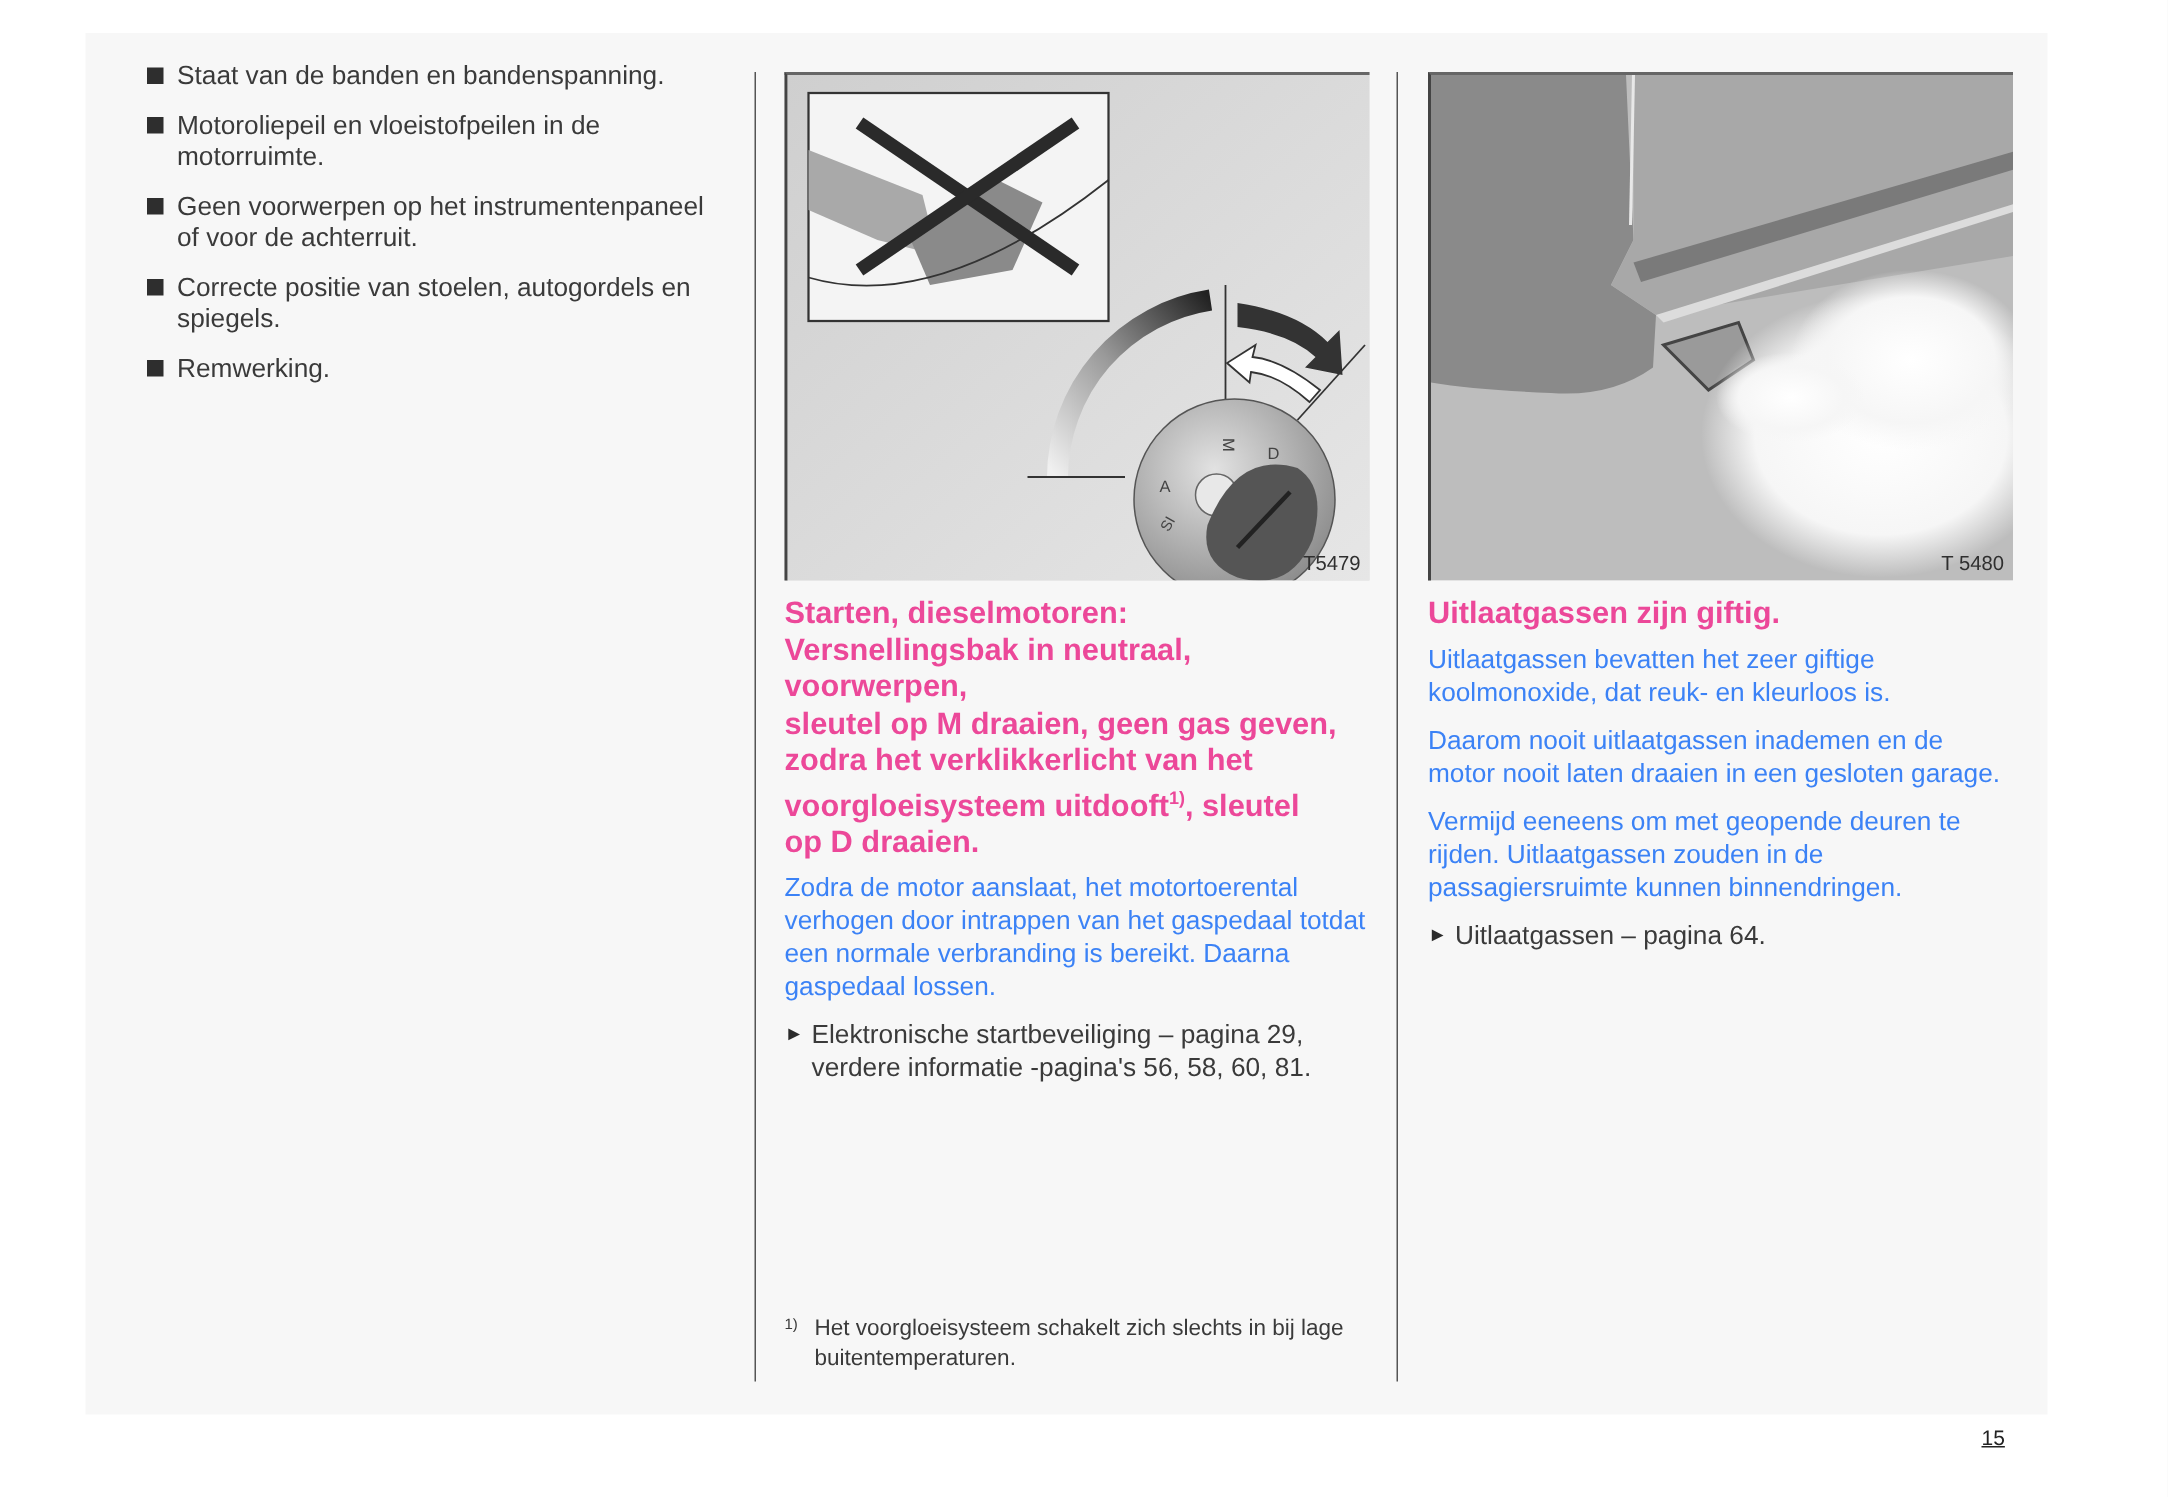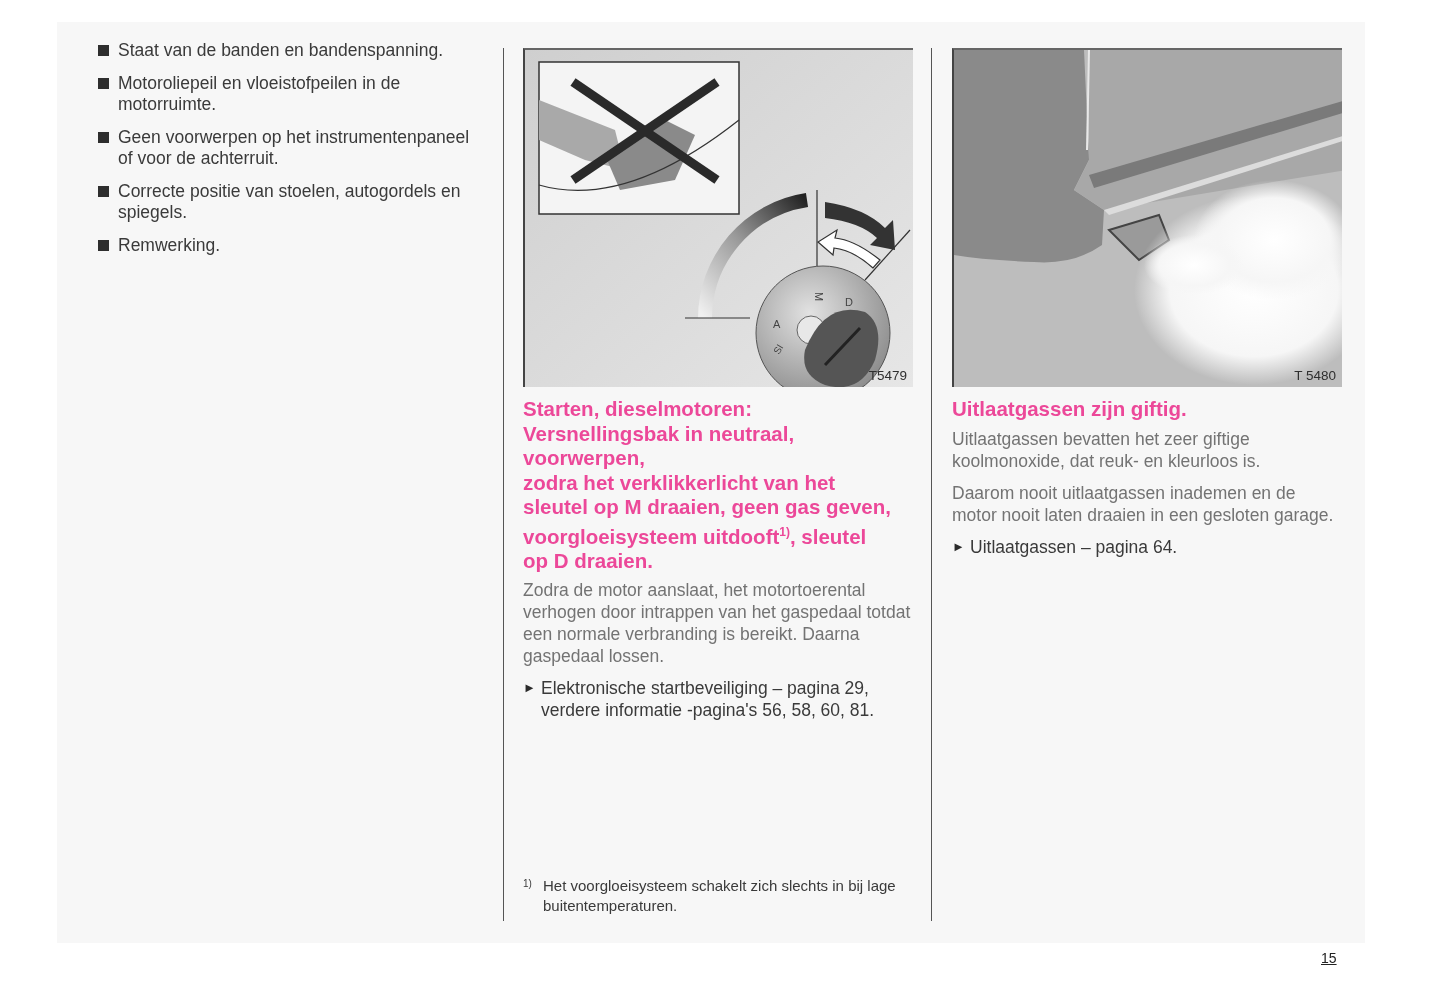--- a/index.html
+++ b/index.html
@@ -7,21 +7,21 @@
          font-family:"Liberation Sans", sans-serif; color:#333; }
   .page { position:absolute; left:57px; top:22px; width:1308px; height:921px; background:#f7f7f7; }
   .col { position:absolute; }
   .col1 { left:98px; top:40px; width:390px; }
   .col2 { left:523px; top:48px; width:390px; }
   .col3 { left:952px; top:48px; width:392px; }
   .vline { position:absolute; width:1px; background:#555; }
   h2 { font-size:20.5px; font-weight:bold; color:#2b2b2b; margin:0 0 6px 0; line-height:24px; }
   .hd { font-size:20.5px; font-weight:bold; color:#ec4899; line-height:24.5px; margin:10px 0 6px 0; }
   .hd sup { font-size:12px; }
-  p { margin:0 0 10px 0; font-size:17.5px; line-height:22px; color:#737373; }
+  p { margin:0 0 10px 0; font-size:17.5px; line-height:22px; color:#3b82f6; }
   ul.bul { list-style:none; margin:0; padding:0; }
   ul.bul li { position:relative; padding-left:20px; font-size:17.5px; line-height:21.5px; margin-bottom:11px; color:#3a3a3a; }
   ul.bul li .sq { position:absolute; left:0; top:5px; width:11px; height:11px; background:#2e2e2e; }
   .arrow-line { position:relative; padding-left:18px; font-size:17.5px; line-height:22px; color:#3a3a3a; margin:0 0 10px 0; }
   .arrow-line .tri { position:absolute; left:0; top:0; font-size:13px; line-height:22px; color:#2b2b2b; }
   .fig { position:relative; width:388px; height:337px; background:#dcdcdc; border-top:2px solid #666; border-left:2px solid #444; overflow:hidden; }
   .fig-label { position:absolute; right:6px; bottom:4px; font-size:13.5px; color:#2f2f2f; }
   .footnote { position:absolute; left:523px; top:876px; width:390px; font-size:15px; line-height:20px; color:#3a3a3a; padding-left:20px; }
   .footnote sup { position:absolute; left:0; top:-2px; font-size:10px; }
   .pagenum { position:absolute; left:1321px; top:950px; font-size:14px; color:#222;text-decoration:underline; }
@@ -91,22 +91,22 @@
       <path d="M280 300 Q300 250 340 262 Q360 275 350 310 Q335 345 300 335 Q275 325 280 300 Z" fill="#555"></path>
       <path d="M300 315 L335 278" stroke="#222" stroke-width="3"></path>
     </svg>
     <div class="fig-label">T5479</div>
   </div>
 
   <div class="hd">
     <div>Starten, dieselmotoren:</div>
     <div>Versnellingsbak in neutraal,</div>
     <div>voorwerpen,</div>
+    <div>sleutel op M draaien, geen gas geven,</div>
     <div>zodra het verklikkerlicht van het</div>
-    <div>sleutel op M draaien, geen gas geven,</div>
     <div><span>voorgloeisysteem uitdooft</span><sup>1)</sup><span>, sleutel</span></div>
     <div>op D draaien.</div>
   </div>
   <p>Zodra de motor aanslaat, het motortoerental verhogen door intrappen van het gaspedaal totdat een normale verbranding is bereikt. Daarna gaspedaal lossen.</p>
   <div class="arrow-line">
     <span class="tri">►</span>
     <span>Elektronische startbeveiliging – pagina 29, verdere informatie -pagina's 56, 58, 60, 81.</span>
   </div>
 </div>
 
@@ -138,19 +138,20 @@
       <ellipse cx="300" cy="240" rx="120" ry="95" fill="url(#smoke)"></ellipse>
       <ellipse cx="320" cy="190" rx="80" ry="60" fill="url(#smoke)"></ellipse>
       <ellipse cx="240" cy="215" rx="50" ry="30" fill="url(#smoke)"></ellipse>
     </svg>
     <div class="fig-label">T 5480</div>
   </div>
 
   <div class="hd">Uitlaatgassen zijn giftig.</div>
   <p>Uitlaatgassen bevatten het zeer giftige koolmonoxide, dat reuk- en kleurloos is.</p>
   <p>Daarom nooit uitlaatgassen inademen en de motor nooit laten draaien in een gesloten garage.</p>
+  <p>Vermijd eeneens om met geopende deuren te rijden. Uitlaatgassen zouden in de passagiersruimte kunnen binnendringen.</p>
   <div class="arrow-line">
     <span class="tri">►</span>
     <span>Uitlaatgassen – pagina 64.</span>
   </div>
 </div>
 
 <div class="pagenum">15</div>
 
 </body></html>

